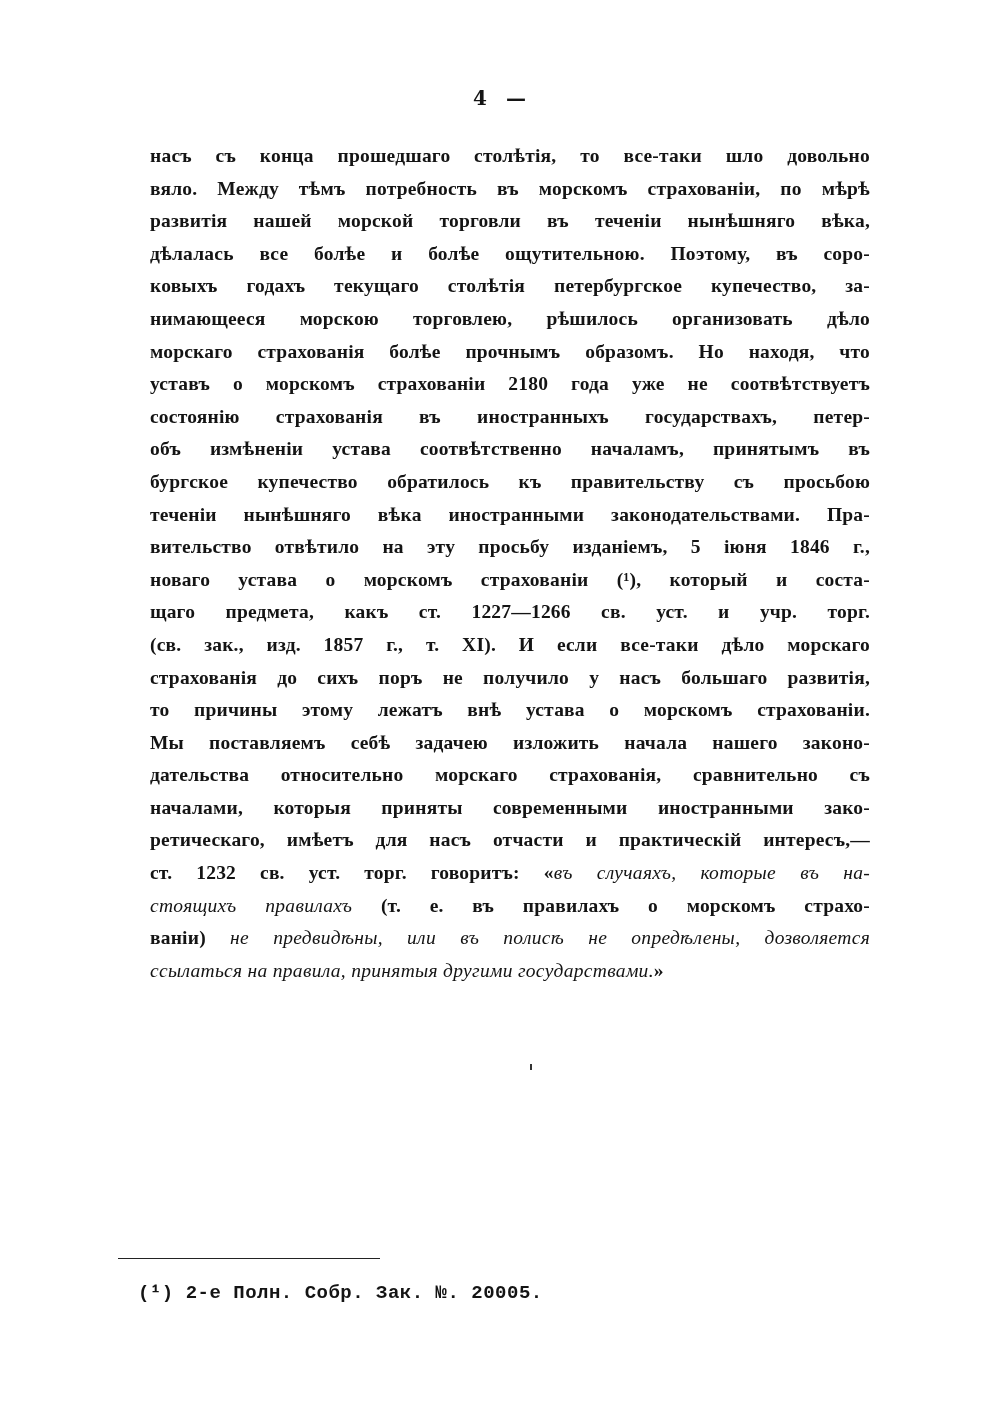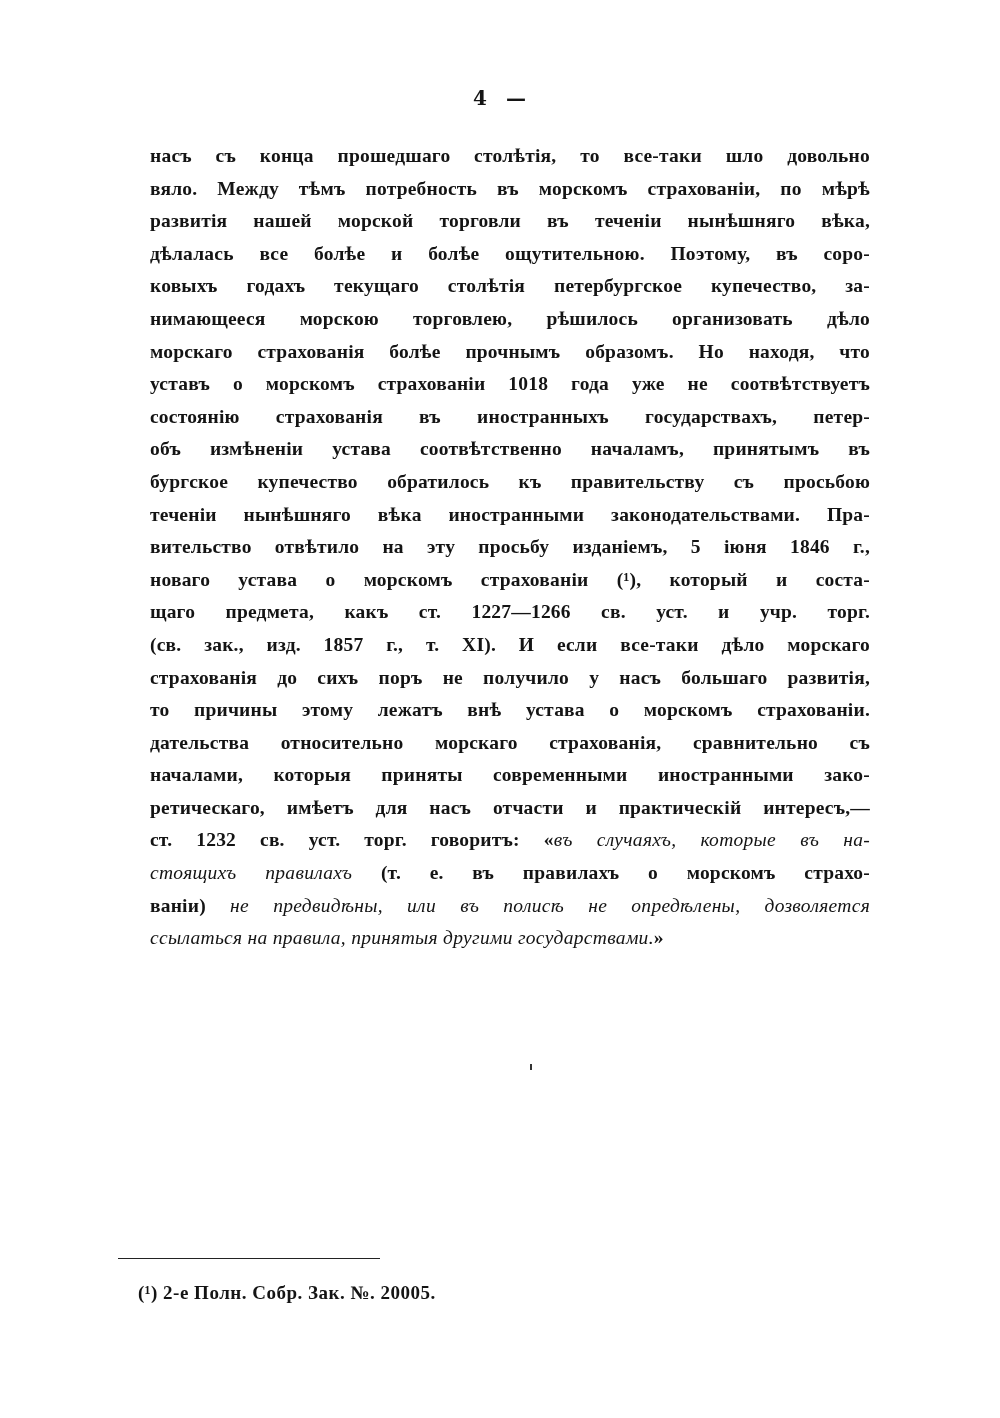--- a/index.html
+++ b/index.html
@@ -65,21 +65,21 @@
     width: 262px;
     height: 0;
     border-top: 1.5px solid #222;
   }
   .footnote {
     position: absolute;
     left: 138px;
     top: 1282px;
     font-size: 19px;
     font-weight: bold;
-    font-family: Liberation Serif, serif;
+    font-family: Liberation Mono, monospace;
     letter-spacing: 0.5px;
   }
   .speck {
     position: absolute;
     width: 2px; height: 6px;
     background: #333;
   }
 </style>
 </head>
 <body>
@@ -91,31 +91,32 @@
   </div>
 
   <div class="body-text">
     <span class="line">насъ съ конца прошедшаго столѣтія, то все-таки шло довольно</span>
     <span class="line">вяло. Между тѣмъ потребность въ морскомъ страхованіи, по мѣрѣ</span>
     <span class="line">развитія нашей морской торговли въ теченіи нынѣшняго вѣка,</span>
     <span class="line">дѣлалась все болѣе и болѣе ощутительною. Поэтому, въ соро-</span>
     <span class="line">ковыхъ годахъ текущаго столѣтія петербургское купечество, за-</span>
     <span class="line">нимающееся морскою торговлею, рѣшилось организовать дѣло</span>
     <span class="line">морскаго страхованія болѣе прочнымъ образомъ. Но находя, что</span>
-    <span class="line">уставъ о морскомъ страхованіи 1018 года уже не соотвѣтствуетъ</span>
+    <span class="line">уставъ о морскомъ страхованіи 2180 года уже не соотвѣтствуетъ</span>
     <span class="line">состоянію страхованія въ иностранныхъ государствахъ, петер-</span>
     <span class="line">объ измѣненіи устава соотвѣтственно началамъ, принятымъ въ</span>
     <span class="line">бургское купечество обратилось къ правительству съ просьбою</span>
     <span class="line">теченіи нынѣшняго вѣка иностранными законодательствами. Пра-</span>
     <span class="line">вительство отвѣтило на эту просьбу изданіемъ, 5 іюня 1846 г.,</span>
     <span class="line">новаго устава о морскомъ страхованіи (¹), который и соста-</span>
     <span class="line">щаго предмета, какъ ст. 1227—1266 св. уст. и учр. торг.</span>
     <span class="line">(св. зак., изд. 1857 г., т. XI). И если все-таки дѣло морскаго</span>
     <span class="line">страхованія до сихъ поръ не получило у насъ большаго развитія,</span>
     <span class="line">то причины этому лежатъ внѣ устава о морскомъ страхованіи.</span>
+    <span class="line">Мы поставляемъ себѣ задачею изложить начала нашего законо-</span>
     <span class="line">дательства относительно морскаго страхованія, сравнительно съ</span>
     <span class="line">началами, которыя приняты современными иностранными зако-</span>
     <span class="line">ретическаго, имѣетъ для насъ отчасти и практическій интересъ,—</span>
 
     <span class="line"><span>ст. 1232 св. уст. торг. говоритъ: «</span><span class="it">въ случаяхъ, которые въ на-</span></span>
     <span class="line"><span class="it">стоящихъ правилахъ</span><span> (т. е. въ правилахъ о морскомъ страхо-</span></span>
     <span class="line"><span>ваніи)</span><span class="it"> не предвидѣны, или въ полисѣ не опредѣлены, дозволяется</span></span>
     <span class="line last"><span class="it">ссылаться на правила, принятыя другими государствами.</span><span>»</span></span>
   </div>
 

